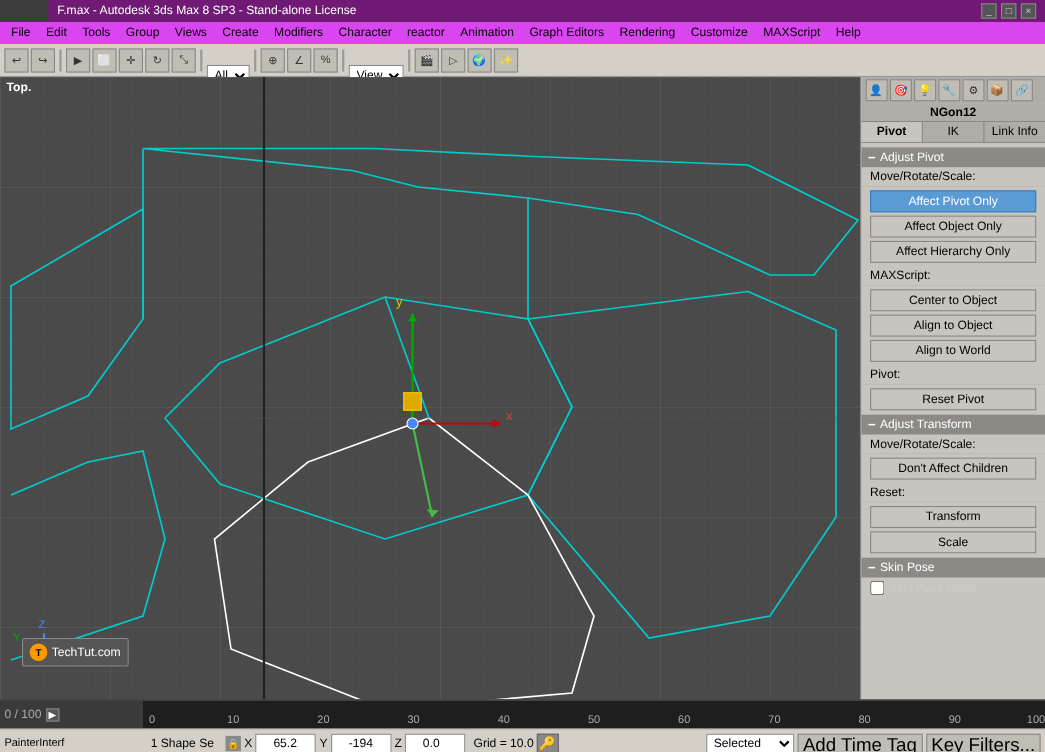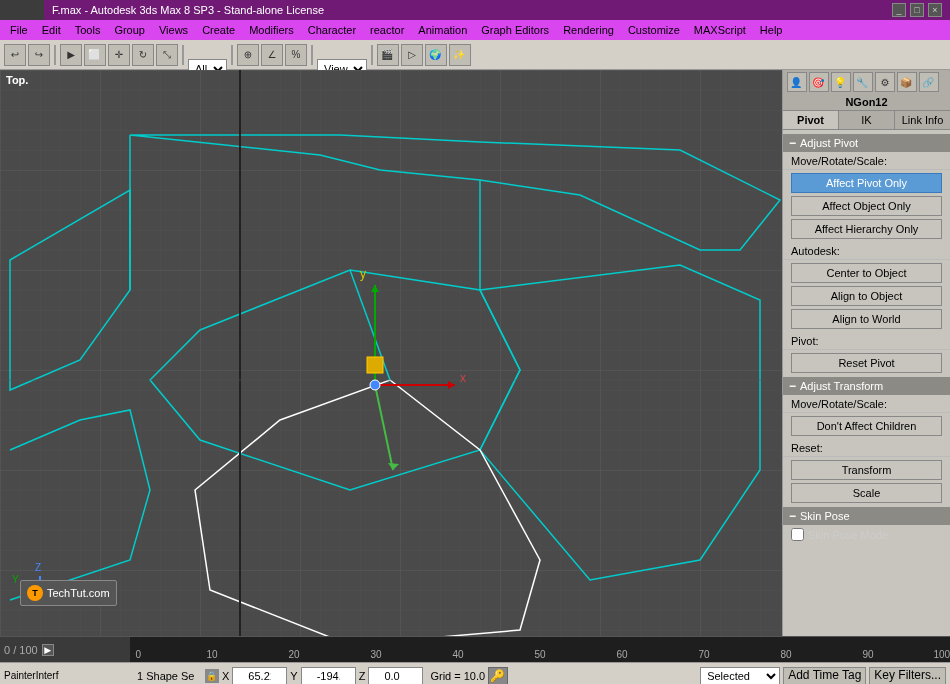--- a/index.html
+++ b/index.html
@@ -276,21 +276,21 @@
       border: 1px solid #888;
       font-size: 11px;
       padding: 0 2px;
       width: 80px;
     }
     .bottom-btn {
       height: 18px;
       padding: 0 4px;
       background: #c0bdb5;
       border: 1px solid #888;
-      font-size: 12px;
+      font-size: 17px;
       cursor: pointer;
       color: #000;
     }
     .lock-icon {
       width: 14px; height: 14px;
       background: #888;
       display: flex; align-items: center; justify-content: center;
       font-size: 9px; color: #fff;
     }
 
@@ -455,21 +455,21 @@
     <div class="section-header">
       <span class="section-minus">−</span>
       <span>Adjust Pivot</span>
     </div>
 
     <div class="subsection-label">Move/Rotate/Scale:</div>
     <button class="panel-btn active">Affect Pivot Only</button>
     <button class="panel-btn">Affect Object Only</button>
     <button class="panel-btn">Affect Hierarchy Only</button>
 
-    <div class="subsection-label">Autodesk:</div>
+    <div class="subsection-label">MAXScript:</div>
     <button class="panel-btn">Center to Object</button>
     <button class="panel-btn">Align to Object</button>
     <button class="panel-btn">Align to World</button>
 
     <div class="subsection-label">Pivot:</div>
     <button class="panel-btn">Reset Pivot</button>
 
     <div class="section-header">
       <span class="section-minus">−</span>
       <span>Adjust Transform</span>

